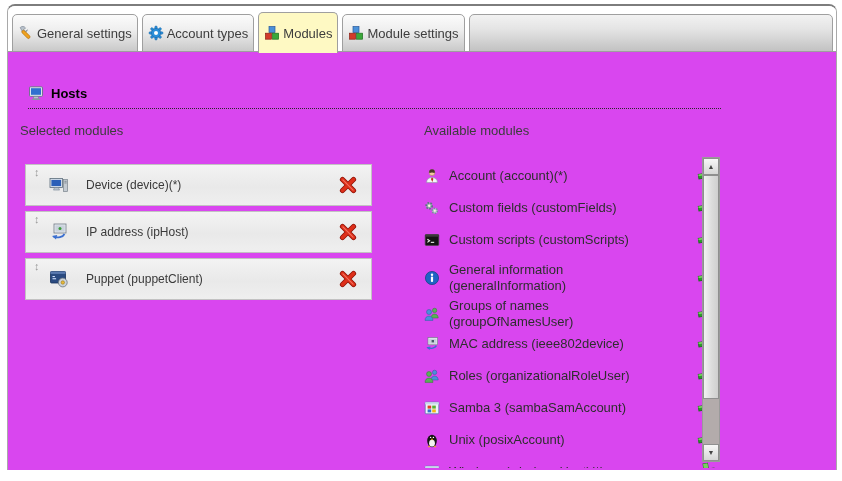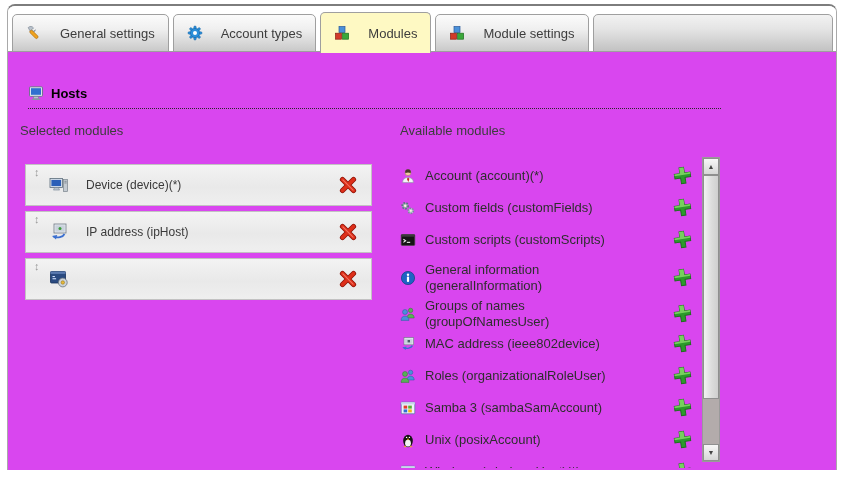--- a/index.html
+++ b/index.html
@@ -4,21 +4,21 @@
 <style>
   * { margin:0; padding:0; box-sizing:border-box; }
   html,body { width:842px; height:481px; background:#ffffff; font-family:"Liberation Sans","DejaVu Sans",sans-serif; overflow:hidden; }
 
   .window { position:absolute; left:7px; top:4px; width:830px; height:466px;
             border-left:1px solid #a9a9a9; border-right:1px solid #a9a9a9; border-top:2px solid #7d7d7d;
             border-radius:8px 8px 0 0; background:#ffffff; overflow:hidden; }
 
   
   .tabbar { display:flex; align-items:flex-end; height:46px; padding:6px 3px 0 4px; background:#ffffff; }
-  .tab { display:flex; align-items:center; gap:18px; padding:0 13px; height:38px;
+  .tab { display:flex; align-items:center; gap:3px; padding:0 5px; height:38px;
          border:1px solid #9f9f9f; border-radius:5px 5px 0 0; margin-right:4px;
          background:linear-gradient(#fbfbfb,#efefef 40%,#c9c9c9); cursor:pointer; }
   .tab-label { font-size:13px; color:#3d3d3d; white-space:nowrap; }
   .tab.active { background:#fef9c3; height:41px; margin-bottom:-1px; border-bottom:none; position:relative; z-index:3; }
   .tab-filler { flex:1; height:38px; border:1px solid #9f9f9f; border-radius:5px 5px 0 0;
                 background:linear-gradient(#f2f2f2,#e4e4e4 40%,#c2c2c2); }
   .icon16 { width:16px; height:16px; display:inline-block; flex:0 0 auto; }
   .icon16 svg, .icon20 svg, .btn-ic svg { width:100%; height:100%; display:block; }
 
   
@@ -35,21 +35,21 @@
   .selected-list { margin-top:26px; margin-left:5px; }
   .sel-row { position:relative; width:347px; height:42px; margin-bottom:5px;
              border:1px solid #c2c2c2; background:linear-gradient(#f3f3f3,#e9e9e9 55%,#efefef);
              display:flex; align-items:center; cursor:move; }
   .drag-handle { position:absolute; left:8px; top:2px; font-size:11px; color:#9a9a9a; line-height:11px; cursor:ns-resize; }
   .sel-icon { position:absolute; left:23px; top:10px; width:20px; height:20px; }
   .sel-label { font-size:12px; color:#3a3a3a; padding-left:60px; }
   .remove-btn { position:absolute; right:14px; top:11px; width:18px; height:18px; border:none; background:transparent; cursor:pointer; padding:0; }
 
   
-  .available-col { position:absolute; left:392px; top:71px; width:322px; }
+  .available-col { position:absolute; left:416px; top:71px; width:322px; }
   .avail-list { margin-top:28px; width:292px; overflow:hidden; max-height:302px; }
   .avail-row { display:flex; align-items:center; margin-bottom:13px; }
   .avail-row:nth-child(4), .avail-row:nth-child(5) { margin-bottom:5px;justify-content:center; }
   .avail-icon { width:16px; height:16px; margin-right:9px; flex:0 0 auto; }
   .avail-label { font-size:13px; color:#2e2e2e; line-height:15.5px; white-space:pre-line; flex:1; }
   .add-btn { width:19px; height:19px; border:none; background:transparent; cursor:pointer; padding:0; margin-left:4px; flex:0 0 auto; }
 
   
   .scrollbar { position:absolute; left:694px; top:105px; width:18px; height:305px; background:#b3abab; border:1px solid #9a9a9a; }
   .scroll-btn { position:absolute; left:0; width:16px; height:17px; background:linear-gradient(#f7f7f7,#d6d6d6); border:1px solid #8f8f8f;
@@ -175,20 +175,21 @@
     <span class="sel-icon icon20">
               <svg viewBox="0 0 20 20">
                 <rect x="1.5" y="2.5" width="15" height="11.5" rx="1" fill="#2a4a80" stroke="#16305a" stroke-width="0.8"></rect>
                 <rect x="1.5" y="2.5" width="15" height="2.4" fill="#5a7ab0"></rect>
                 <rect x="3.5" y="7" width="2.4" height="1.1" fill="#cfe0ff"></rect>
                 <rect x="3.5" y="9.2" width="3.6" height="1.1" fill="#cfe0ff"></rect>
                 <circle cx="13.8" cy="13.5" r="4.4" fill="#ccd3da" stroke="#6a737c" stroke-width="0.8"></circle>
                 <circle cx="13.8" cy="13.5" r="1.7" fill="#e8b93a" stroke="#9a7a1a" stroke-width="0.6"></circle>
               </svg>
             </span>
+    <span class="sel-label">Puppet (puppetClient)</span>
     <button class="remove-btn btn-ic">
               <svg viewBox="0 0 16 16">
                 <path d="M3.1 3.1 12.9 12.9M12.9 3.1 3.1 12.9" stroke="#8e1408" stroke-width="4.6" stroke-linecap="round"></path>
                 <path d="M3.1 3.1 12.9 12.9M12.9 3.1 3.1 12.9" stroke="#dd2f1a" stroke-width="3.2" stroke-linecap="round"></path>
                 <path d="M3.5 3.5 12.5 12.5" stroke="#f4705e" stroke-width="1" stroke-linecap="round"></path>
               </svg>
             </button>
   </div>
         </div>
     </div>

